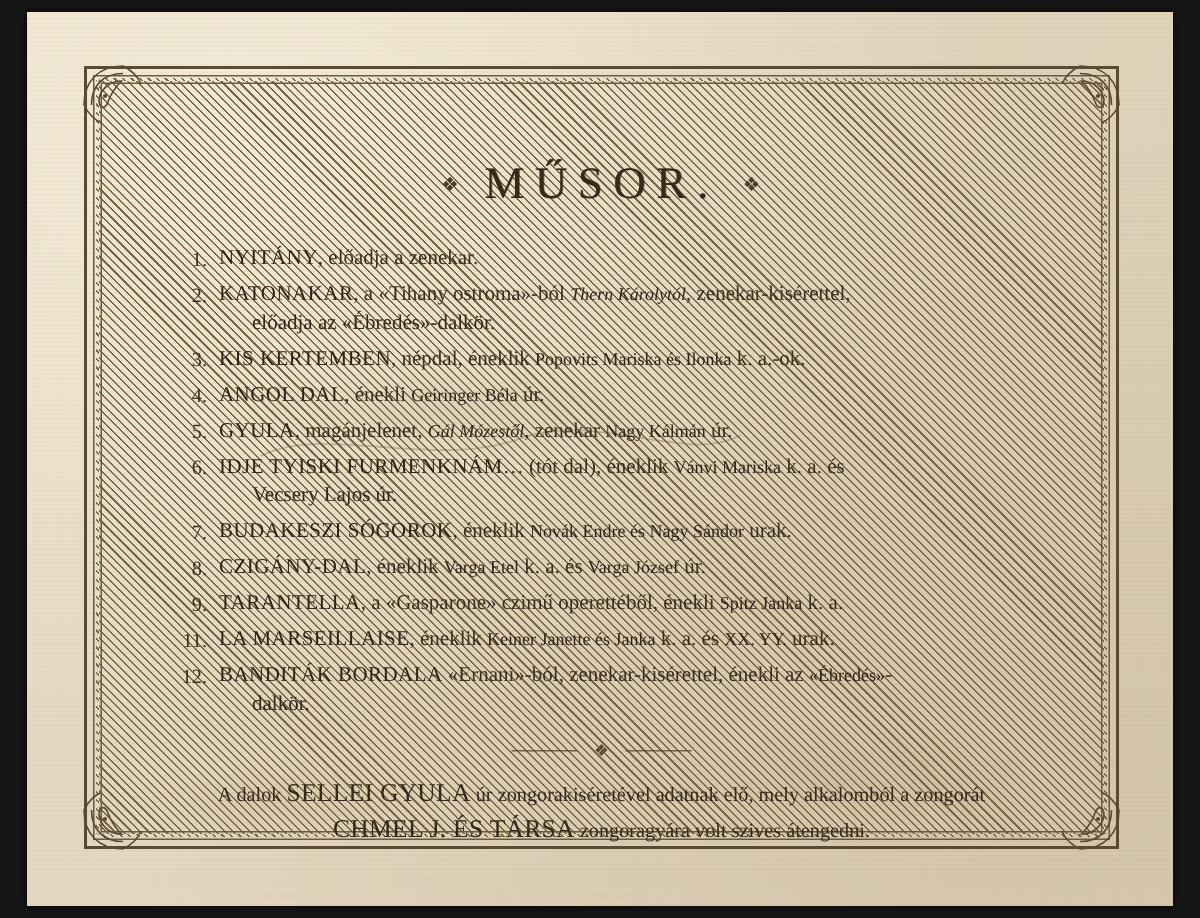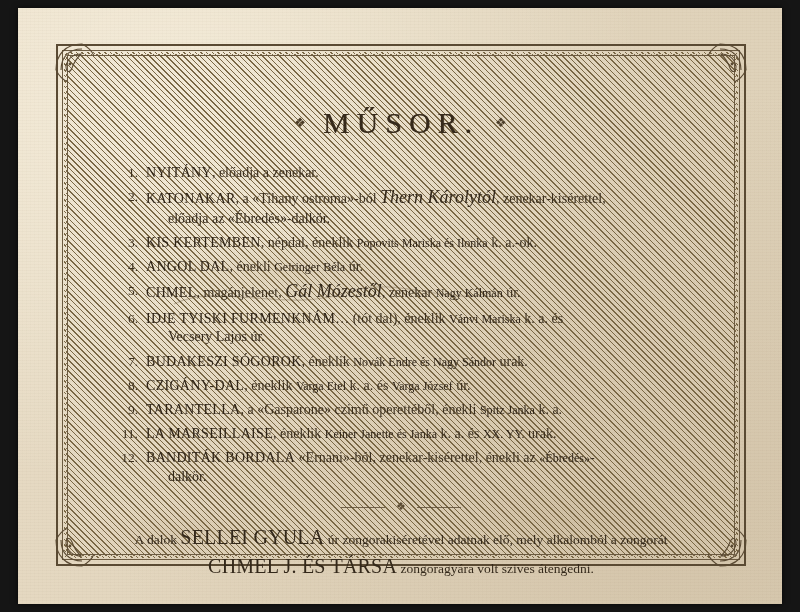--- a/index.html
+++ b/index.html
@@ -151,21 +151,21 @@
     font-size: 14px;
     letter-spacing: 0.3px;
     color: #2e2316;
   }
   .rest {
     font-size: 14px;
     color: #3b2f1e;
   }
   .ital {
     font-style: italic;
-    font-size: 18px;
+    font-size: 12px;
   }
   .bold-name {
     font-size: 12px;
     color: #2e2316;
   }
   .cont {
     display: block;
     padding-left: 22px;
     font-size: 14px;
   }
@@ -191,21 +191,21 @@
   .divider::before { left: 0; }
   .divider::after { right: 0; }
 
   .footer {
     text-align: center;
     font-size: 13.5px;
     line-height: 1.45;
     color: #33281a;
     padding: 0 14px;
   }
-  .footer .em { font-size: 20px; letter-spacing: 0.2px; }
+  .footer .em { font-size: 17px; letter-spacing: 0.2px; }
 
   
   .stain {
     position: absolute;
     border-radius: 50%;
     pointer-events: none;
   }
   .stain.s1 {
     left: 120px; top: 230px; width: 300px; height: 70px;
     background: radial-gradient(ellipse at center, rgba(150,125,85,0.13) 0%, rgba(150,125,85,0) 70%);
@@ -310,21 +310,21 @@
           <li>
             <span class="num">3.</span>
             <span class="entry"><span class="caps">KIS KERTEMBEN</span><span class="rest">, népdal, éneklik </span><span class="bold-name">Popovits Mariska és Ilonka</span><span class="rest"> k. a.-ok.</span></span>
           </li>
           <li>
             <span class="num">4.</span>
             <span class="entry"><span class="caps">ANGOL DAL</span><span class="rest">, énekli </span><span class="bold-name">Geiringer Béla</span><span class="rest"> úr.</span></span>
           </li>
           <li>
             <span class="num">5.</span>
-            <span class="entry"><span class="caps">CHMEL</span><span class="rest">, magánjelenet, </span><span class="ital">Gál Mózestől</span><span class="rest">, zenekar </span><span class="bold-name">Nagy Kálmán</span><span class="rest"> úr.</span></span>
+            <span class="entry"><span class="caps">GYULA</span><span class="rest">, magánjelenet, </span><span class="ital">Gál Mózestől</span><span class="rest">, zenekar </span><span class="bold-name">Nagy Kálmán</span><span class="rest"> úr.</span></span>
           </li>
           <li>
             <span class="num">6.</span>
             <span class="entry"><span class="caps">IDJE TYISKI FURMENKNÁM</span><span class="rest">… (tót dal), éneklik </span><span class="bold-name">Vánvi Mariska</span><span class="rest"> k. a. és</span><span class="cont">Vecsery Lajos úr.</span></span>
           </li>
           <li>
             <span class="num">7.</span>
             <span class="entry"><span class="caps">BUDAKESZI SÓGOROK</span><span class="rest">, éneklik </span><span class="bold-name">Novák Endre és Nagy Sándor</span><span class="rest"> urak.</span></span>
           </li>
           <li>

